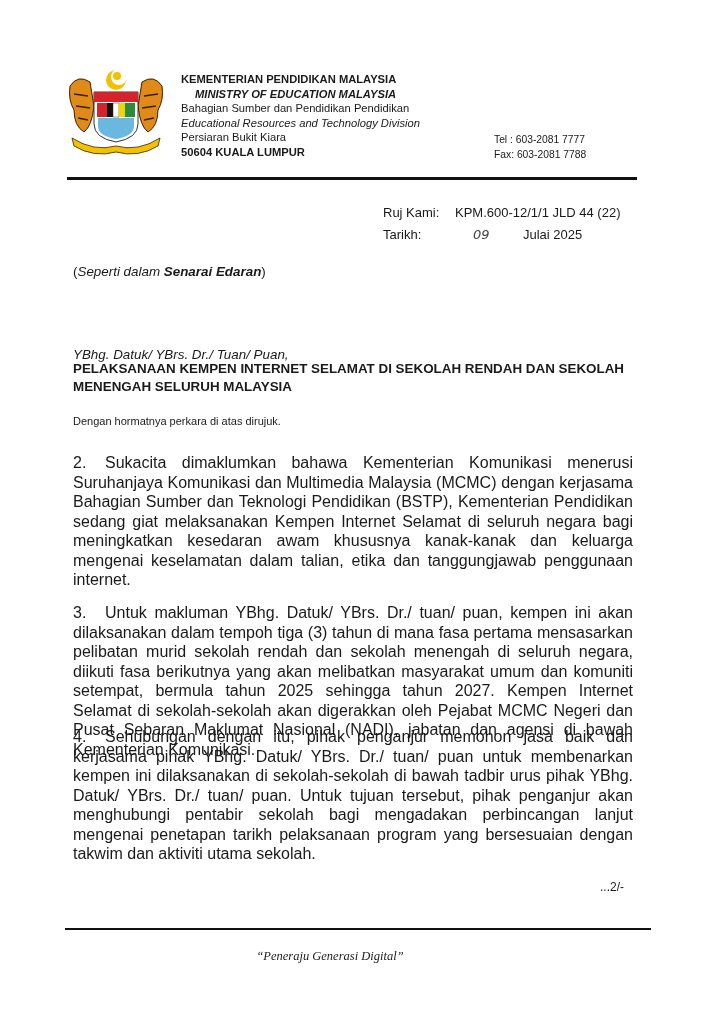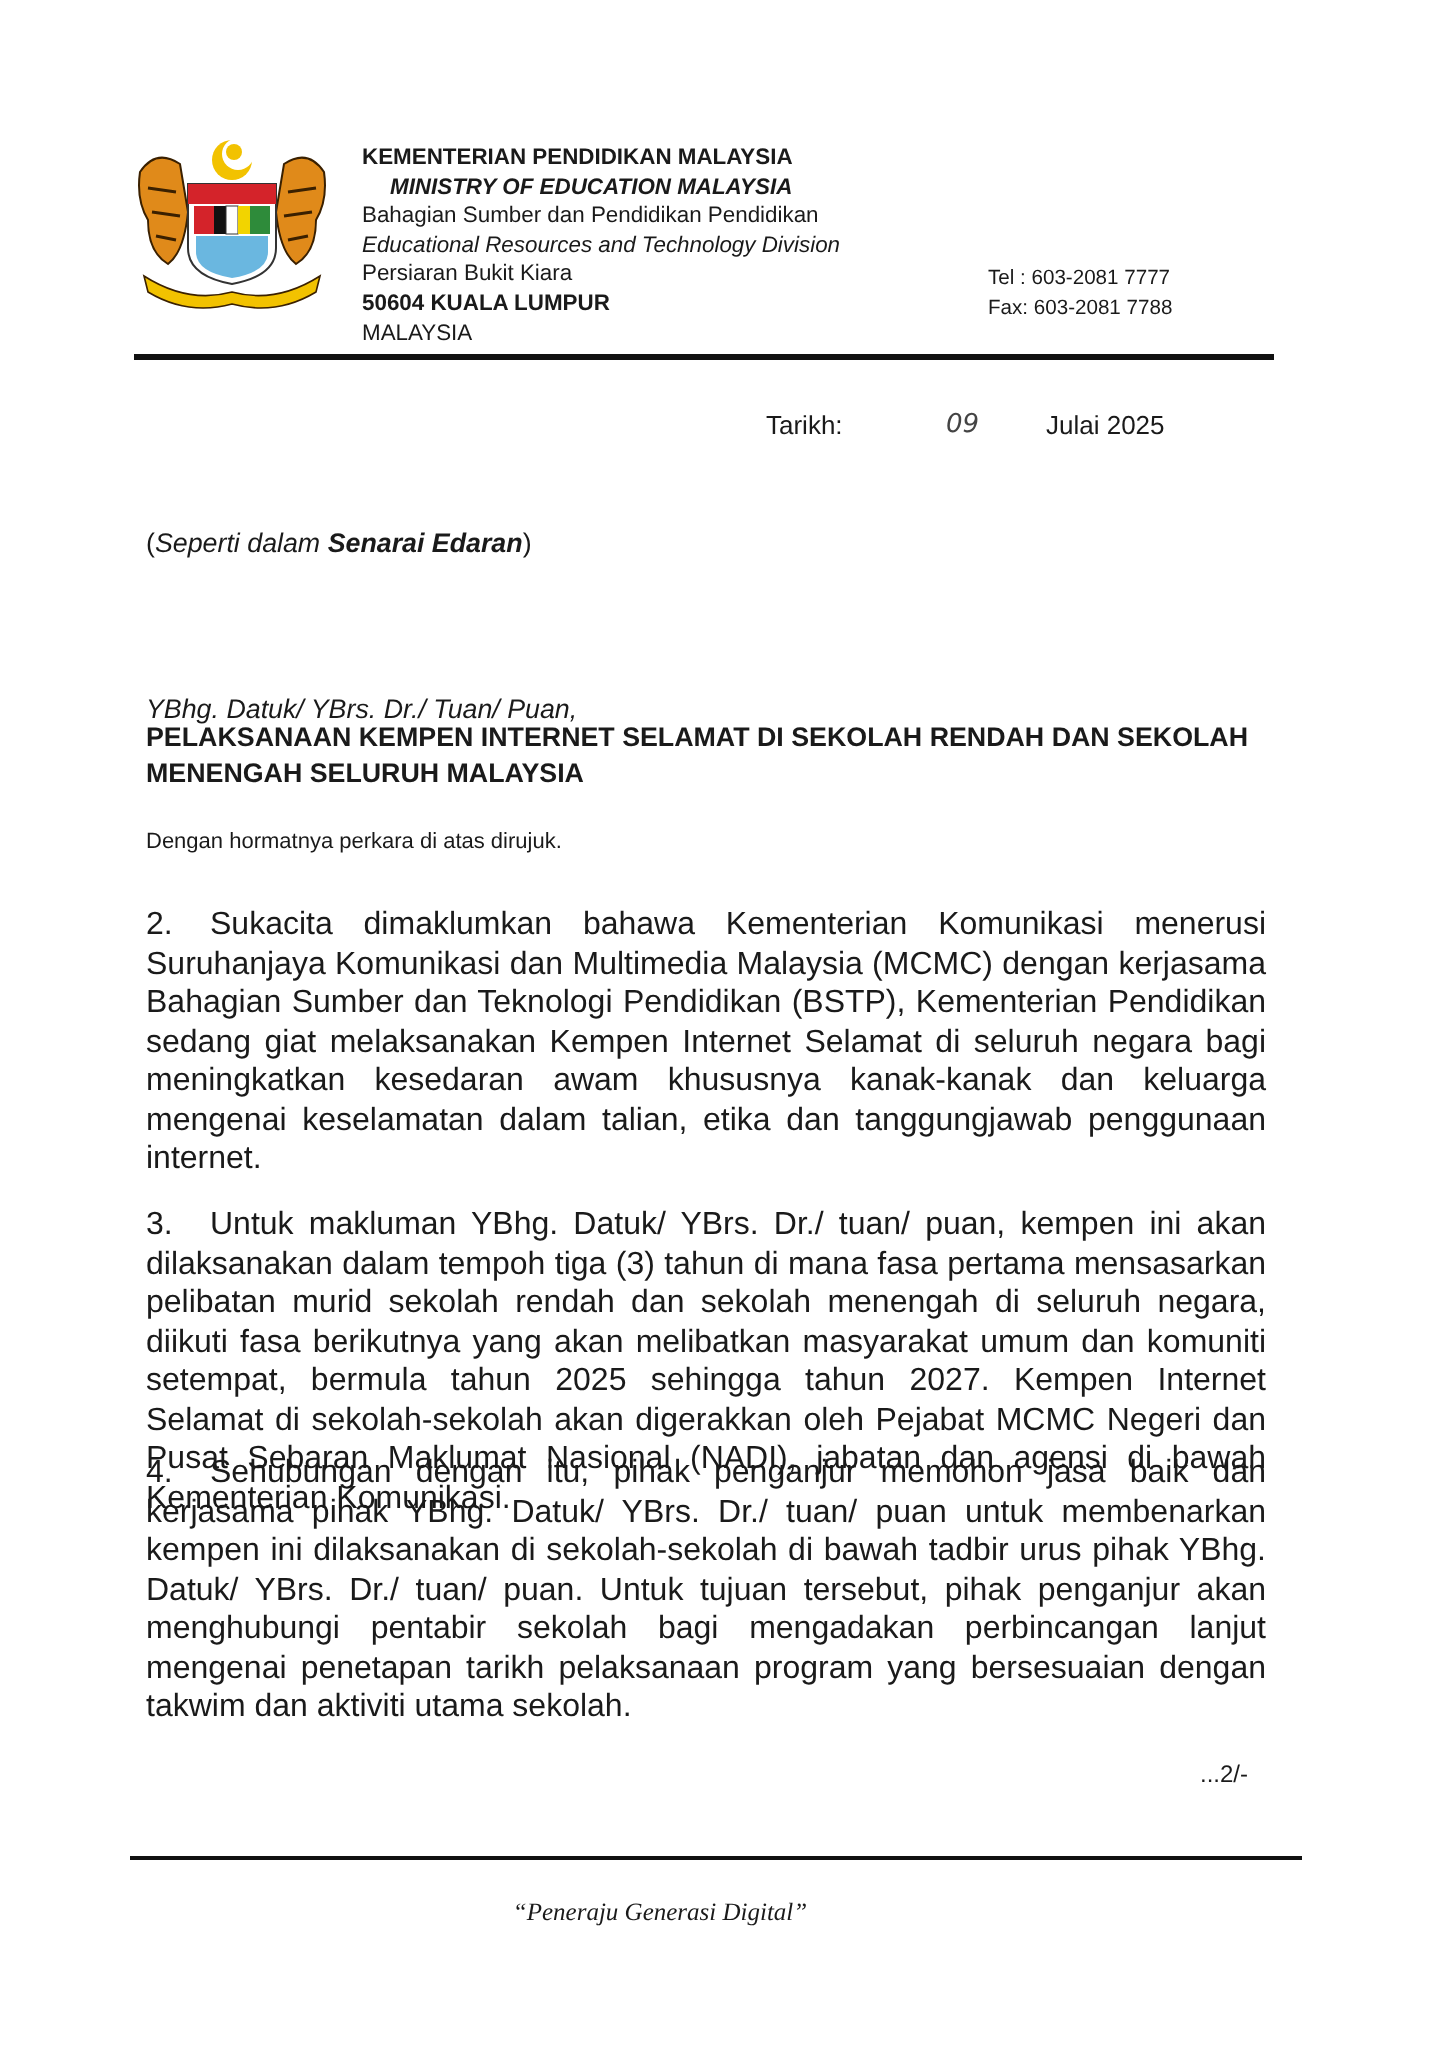--- a/index.html
+++ b/index.html
@@ -60,31 +60,34 @@
   </svg>
 </div>
 
 <div class="abs head">
   <div class="b">KEMENTERIAN PENDIDIKAN MALAYSIA</div>
   <div class="bi">MINISTRY OF EDUCATION MALAYSIA</div>
   <div>Bahagian Sumber dan Pendidikan Pendidikan</div>
   <div class="i">Educational Resources and Technology Division</div>
   <div>Persiaran Bukit Kiara</div>
   <div class="b">50604 KUALA LUMPUR</div>
-  <div>MALAYSIA</div>
 </div>
 
 <div class="abs contact">
   <div>Tel : 603-2081 7777</div>
   <div>Fax: 603-2081 7788</div>
 </div>
 
 <div class="abs rule-top"></div>
 
 <div class="abs ref">
+  <div class="row">
+    <span class="lbl1">Ruj Kami:</span>
+    <span>KPM.600-12/1/1 JLD 44 (22)</span>
+  </div>
   <div class="row">
     <span class="lbl2">Tarikh:</span>
     <span class="hand">09</span>
     <span>Julai 2025</span>
   </div>
 </div>
 
 <div class="abs addr">
   <div><span>(</span><i>Seperti dalam </i><b><i>Senarai Edaran</i></b><span>)</span></div>
 </div>

